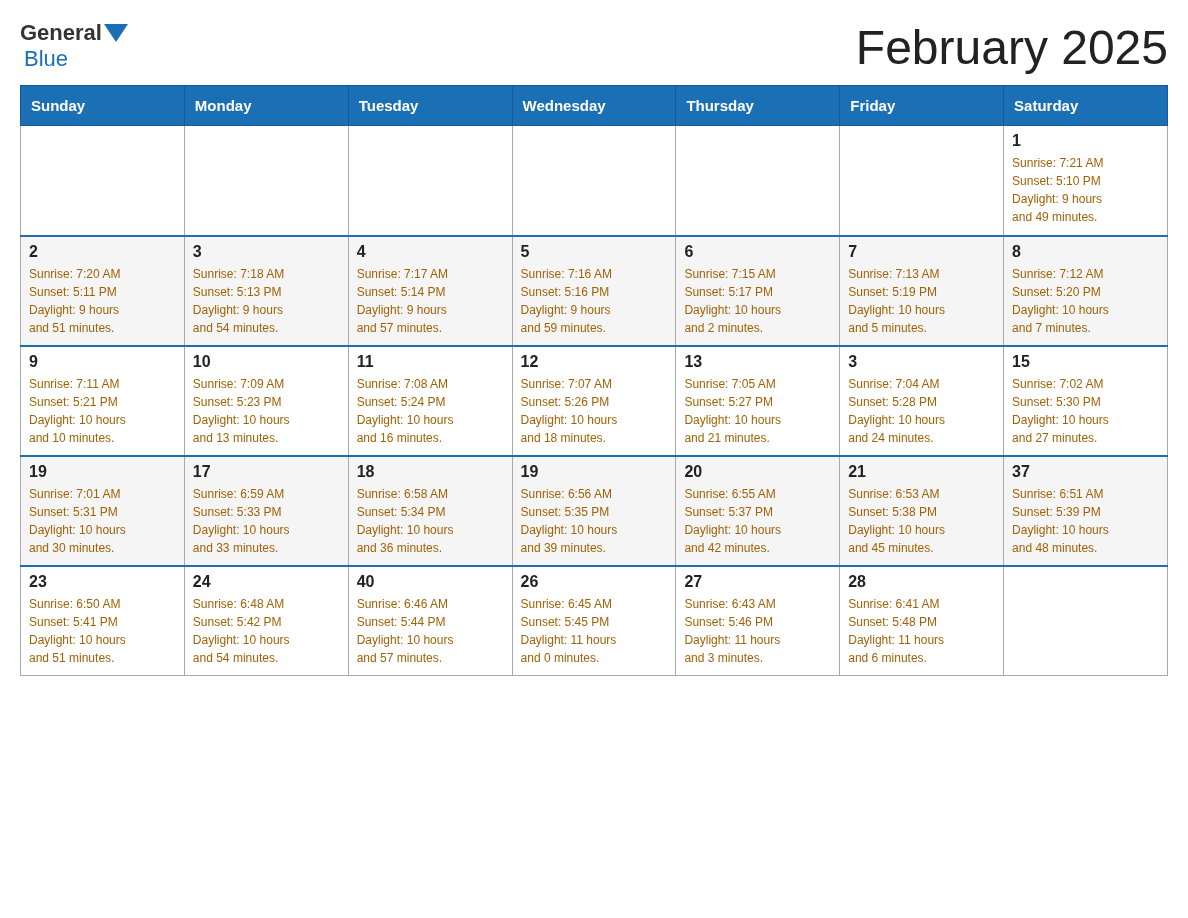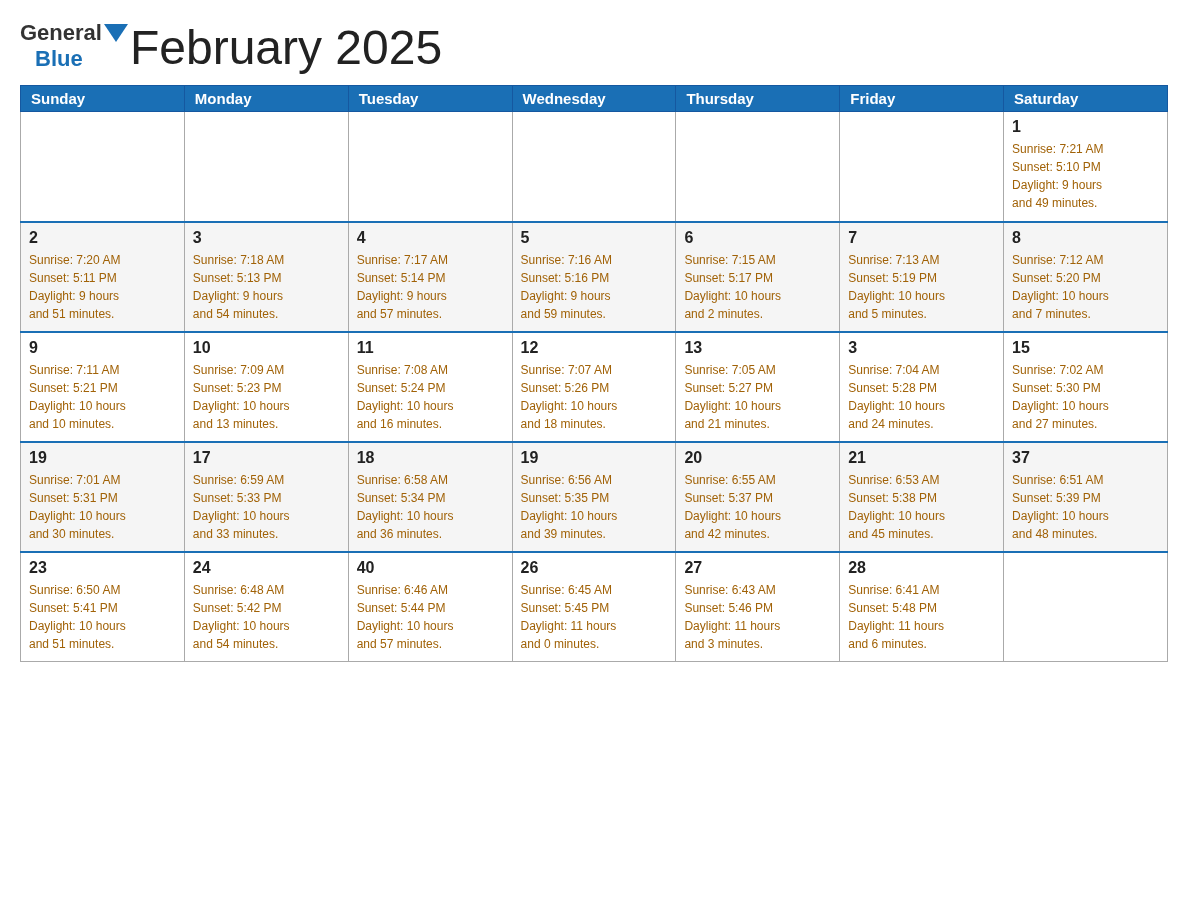--- a/index.html
+++ b/index.html
@@ -5,20 +5,21 @@
     * { box-sizing: border-box; margin: 0; padding: 0; }
     body {
       font-family: Arial, sans-serif;
       background: #fff;
       padding: 20px;
       width: 1188px;
       min-height: 918px;
     }
     .header {
       display: flex;
+      justify-content: space-between;
       align-items: flex-start;
       margin-bottom: 10px;
     }
     .logo {
       display: flex;
       flex-direction: column;
       align-items: flex-start;
     }
     .logo-top {
       display: flex;
@@ -33,22 +34,22 @@
       height: 0;
       border-left: 12px solid transparent;
       border-right: 12px solid transparent;
       border-top: 18px solid #1a6fb5;
       margin: 0 2px;
       display: inline-block;
     }
     .logo-blue {
       color: #1a6fb5;
       font-size: 22px;
-      font-weight: bold;
-      margin-left: 15px;
+      font-weight: normal;
+      margin-left: 4px;
     }
     .title-section {
       text-align: right;
     }
     .month-title {
       font-size: 48px;
       font-weight: normal;
       color: #222;
     }
     .location {
@@ -59,21 +60,21 @@
     .calendar {
       width: 100%;
       border-collapse: collapse;
       border: 1px solid #aaa;
     }
     .calendar th {
       background-color: #1a6fb5;
       color: #fff;
       font-size: 15px;
       font-weight: bold;
-      padding: 4px 10px;
+      padding: 11px 10px;
       text-align: left;
       border: 1px solid #1558a0;
     }
     .calendar td {
       width: 14.28%;
       vertical-align: top;
       border: 1px solid #aaa;
       padding: 6px 8px;
       min-height: 110px;
       height: 110px;

